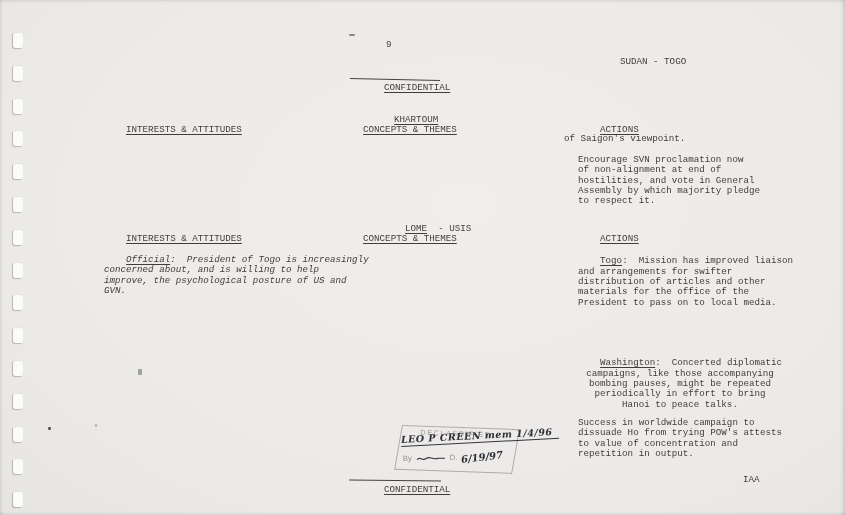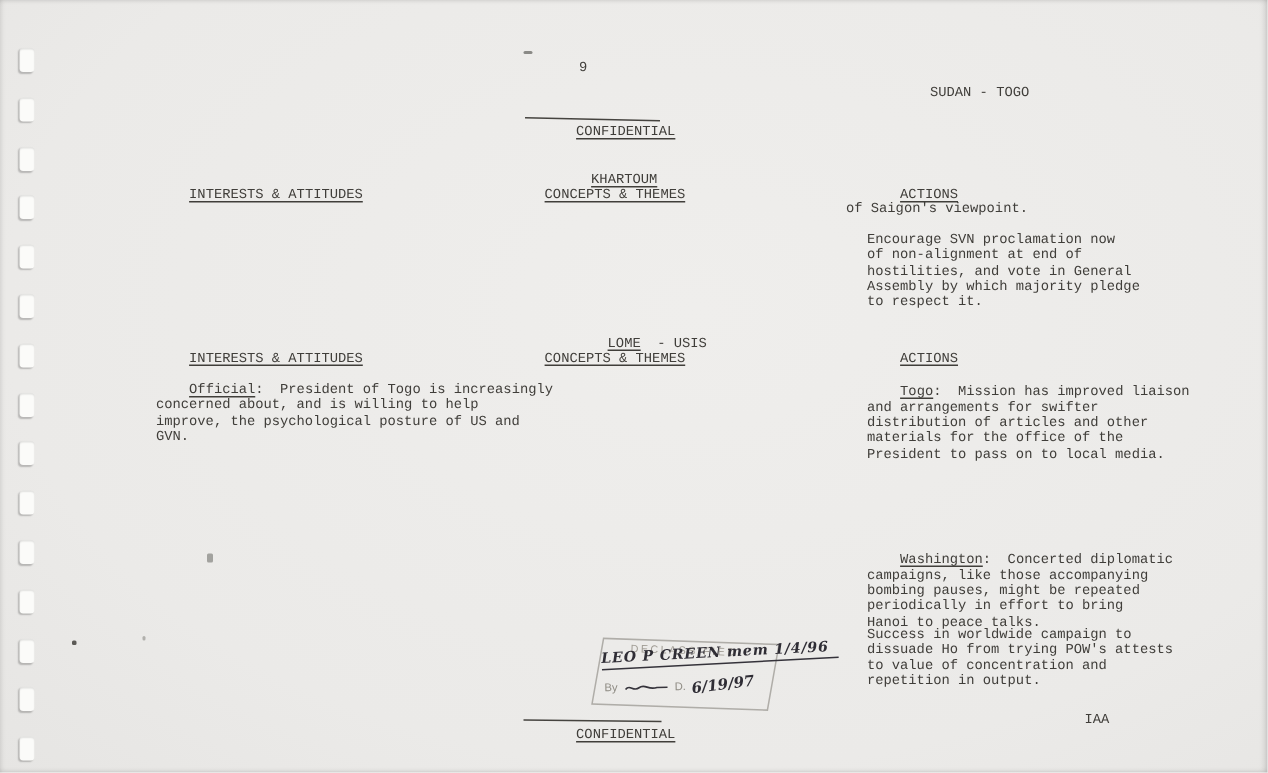--- a/index.html
+++ b/index.html
@@ -119,36 +119,36 @@
   <div class="t" style="left:104px; top:224px;">
     <span class="u">INTERESTS &amp; ATTITUDES</span>
   </div>
   <div class="t" style="left:341px; top:224px;">
     <span class="u">CONCEPTS &amp; THEMES</span>
   </div>
   <div class="t" style="left:578px; top:224px;">
     <span class="u">ACTIONS</span>
   </div>
 
-  <div class="t" style="left:104px; top:244.5px;">
+  <div class="t" style="left:104px; top:244.5px;font-style:italic;">
     <span class="u">Official</span><span>:  President of Togo is increasingly
 concerned about, and is willing to help
 improve, the psychological posture of US and
 GVN.</span>
   </div>
 
 
   <div class="t" style="left:578px; top:246px;">
     <span class="u">Togo</span><span>:  Mission has improved liaison
 and arrangements for swifter
 distribution of articles and other
 materials for the office of the
 President to pass on to local media.</span>
   </div>
-  <div class="t" style="left:578px; top:358px;">
+  <div class="t" style="left:578px; top:348px;text-align:center;">
     <span class="u">Washington</span><span>:  Concerted diplomatic
 campaigns, like those accompanying
 bombing pauses, might be repeated
 periodically in effort to bring
 Hanoi to peace talks.</span>
   </div>
   <div class="t" style="left:578px; top:418px;">Success in worldwide campaign to
 dissuade Ho from trying POW's attests
 to value of concentration and
 repetition in output.</div>
@@ -162,20 +162,20 @@
       <path d="M1 6 C4 2, 6 8, 10 5 C 14 2, 16 7, 22 5 L29 5" stroke="#35333b" stroke-width="1.1" fill="none"></path>
     </svg>
     <span class="stamp-d">D.</span>
     <span class="hand stamp-date" style="transform:rotate(-6deg);">6/19/97</span>
   </div>
 
   <div class="t" style="left:362px; top:474.5px;">
     <span class="u">CONFIDENTIAL</span>
   </div>
   <div class="strike" style="left:349px; top:479.8px; width:92px; transform:rotate(0.6deg);"></div>
-  <div class="t" style="left:723px; top:475px;">IAA</div>
+  <div class="t" style="left:743px; top:475px;">IAA</div>
 
   <div class="speck" style="left:349px; top:34px; width:6px; height:2px;"></div>
   <div class="speck" style="left:138px; top:369px; width:4px; height:6px; opacity:0.75;"></div>
   <div class="speck" style="left:95px; top:424px; width:2px; height:3px; opacity:0.6;"></div>
   <div class="speck" style="left:48px; top:427px; width:3px; height:3px; background:#5c5a56;"></div>
 
 </div>
 
 </body></html>

